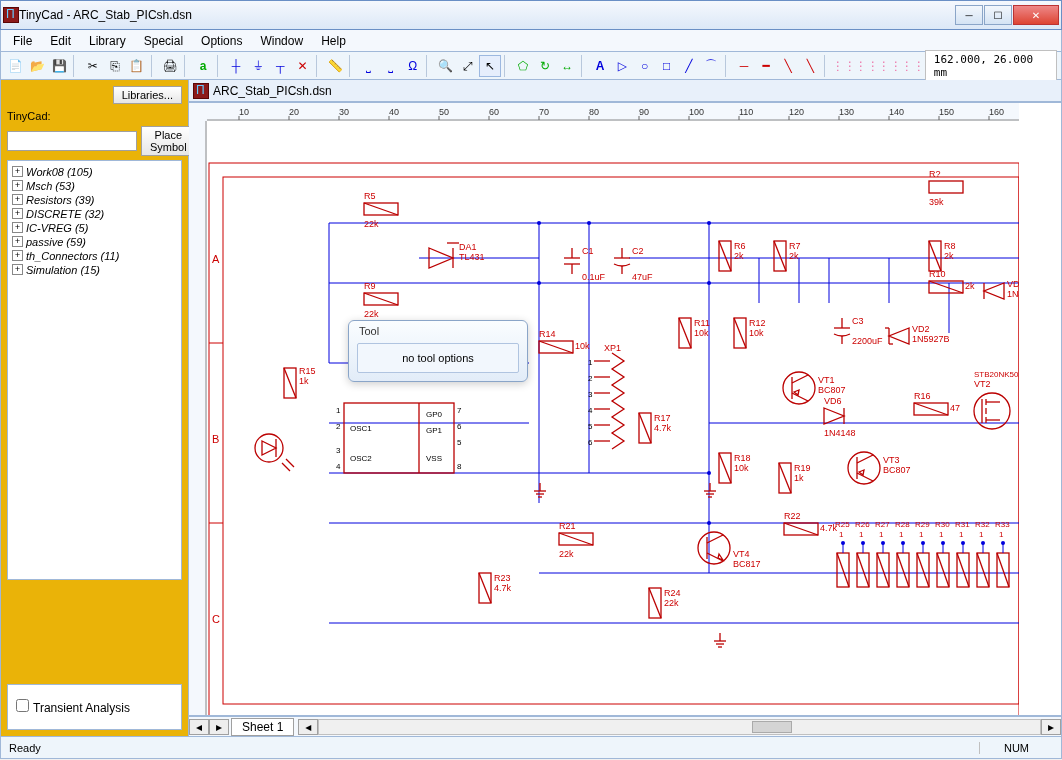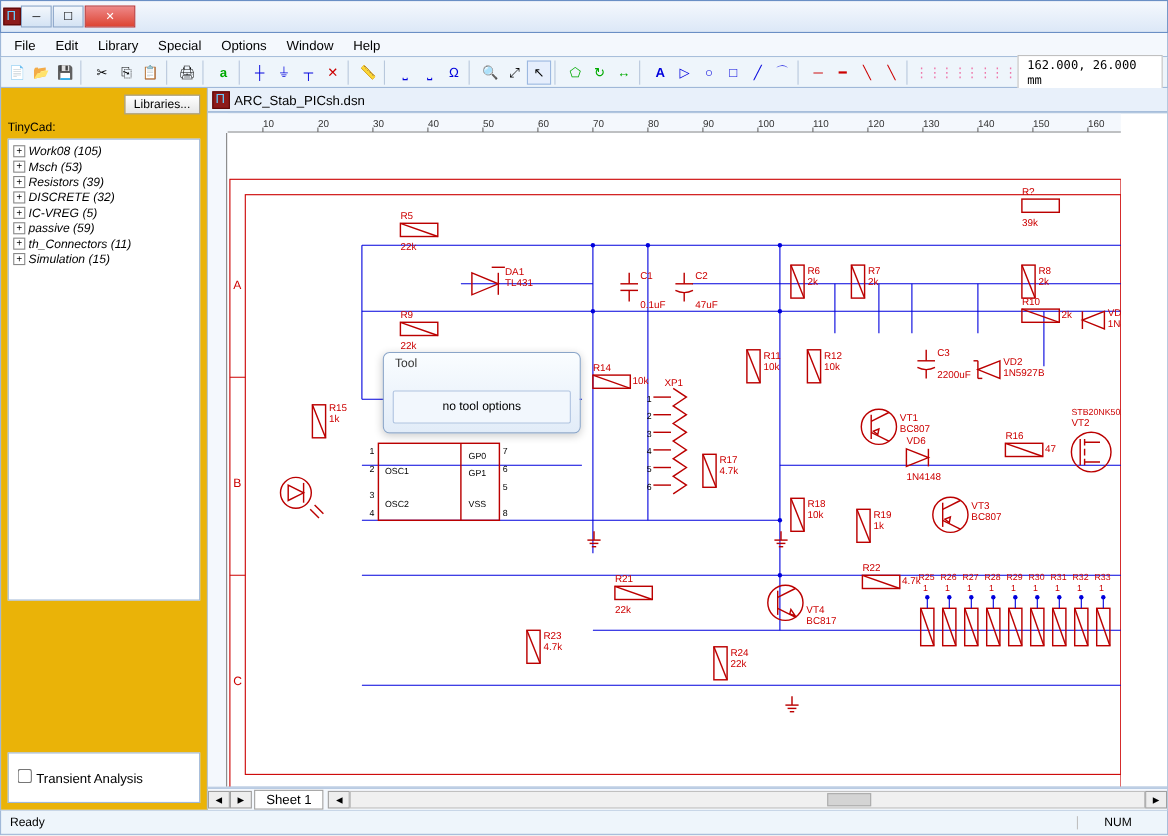--- a/index.html
+++ b/index.html
@@ -47,41 +47,42 @@
 .sheet-tab { padding: 1px 10px; border: 1px solid #a0a0a0; background: #fff; margin-left: 2px; }
 
 
 .statusbar { height: 22px; background: #eef5fb; border: 1px solid #a0b8d8; border-top: none; display: flex; align-items: center; padding: 0 8px; }
 .statusbar .status-text { flex: 1; font-size: 11px; }
 .statusbar .status-num { padding: 0 24px; border-left: 1px solid #c0c0c0; font-size: 11px; }
 
 
 .tool-popover { position: absolute; left: 348px; top: 320px; width: 180px; border: 1px solid #8aa5c8; border-radius: 6px; background: linear-gradient(#fafdff,#e2ecf8); box-shadow: 0 2px 8px rgba(0,0,0,.2); z-index: 50; padding-bottom: 6px;}
 .tool-popover .tp-title { padding: 4px 10px 2px; font-size: 11px; color: #333; }
-.tool-popover .tp-body { margin: 16px 8px 2px; padding: 8px 0; border: 1px solid #b0c4e0; background: #f2f7fd; text-align: center; font-size: 11px; border-radius: 2px;}
+.tool-popover .tp-body { margin: 4px 8px 2px; padding: 8px 0; border: 1px solid #b0c4e0; background: #f2f7fd; text-align: center; font-size: 11px; border-radius: 2px;}
 
 .app-icon { display: inline-block; width:16px; height:16px; background:#8c1a1a; border:1px solid #5a0606; position:relative;}
 .app-icon::after { content:"Π"; color:#6cf; font-size:12px; position:absolute; left:2px; top:-1px;}
 
 svg text.comp { fill:#c00; font-size:9px; font-family: sans-serif;}
 svg text.pin { fill:#000; font-size:8px; font-family: sans-serif;}
 svg .wire { stroke:#00d; stroke-width:1; fill:none;}
 svg .sym { stroke:#b00; stroke-width:1.3; fill:none;}
 svg .node { fill:#00d;}
 svg .border { stroke:#c00; stroke-width:1; fill:none;}
 svg text.bord { fill:#c00; font-size:11px; font-family: sans-serif;}
 svg .ruler { fill:#f4f8fd;}
 svg text.ru { fill:#333; font-size:9px; font-family: sans-serif;}
 svg .iccase { stroke:#b00; stroke-width:1.3; fill:none;}
 </style>
 </head>
 <body>
 
 <div class="titlebar">
   <span class="app-icon"></span>
+  <span class="titlebar-text">TinyCad - ARC_Stab_PICsh.dsn</span>
   <div class="titlebar-controls">
     <div class="titlebar-btn">─</div>
     <div class="titlebar-btn">☐</div>
     <div class="titlebar-btn close">✕</div>
   </div>
 </div>
 
 <div class="menubar">
   <span class="menubar-item">File</span>
   <span class="menubar-item">Edit</span>
@@ -144,20 +145,24 @@
 </div>
 
 <div class="main">
 
   <div class="sidebar">
     <div class="sidebar-top" style="justify-content:flex-end;margin-bottom:2px;">
       <button class="sidebar-btn">Libraries...</button>
     </div>
     <div class="sidebar-top">
       <label>TinyCad:</label>
+    </div>
+    <div class="sidebar-top">
+      <input class="filter-input" type="text" style="">
+      <button class="sidebar-btn">Place Symbol</button>
     </div>
     <div class="tree">
       <div class="tree-item">Work08 (105)</div>
       <div class="tree-item">Msch (53)</div>
       <div class="tree-item">Resistors (39)</div>
       <div class="tree-item">DISCRETE (32)</div>
       <div class="tree-item">IC-VREG (5)</div>
       <div class="tree-item">passive (59)</div>
       <div class="tree-item">th_Connectors (11)</div>
       <div class="tree-item">Simulation (15)</div>

